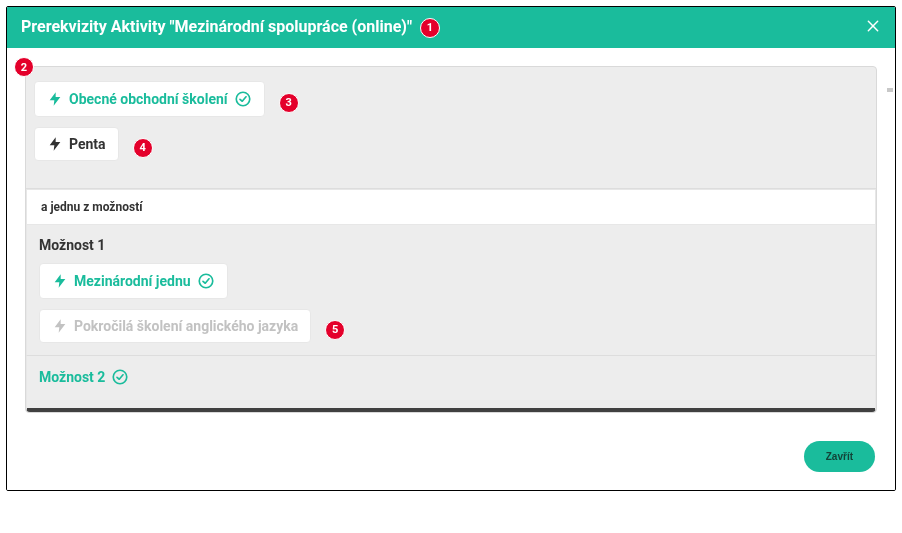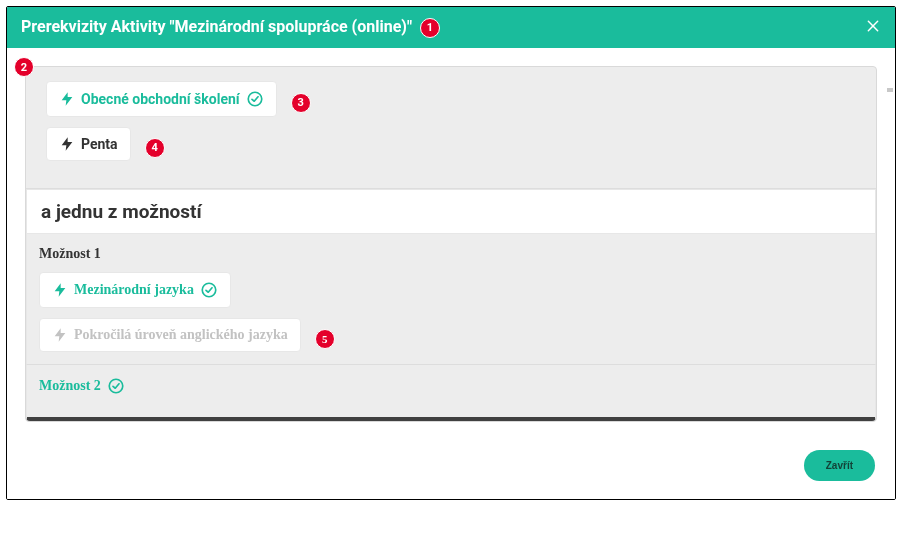--- a/index.html
+++ b/index.html
@@ -44,21 +44,21 @@
     padding: 0;
   }
   .content-panel {
     border: 1px solid #d9d9d9;
     border-radius: 4px;
     margin: 18px 18px 18px 18px;
     background: #ededed;
     position: relative;
   }
   .block {
-    padding: 14px 20px;
+    padding: 14px 8px;
     border-bottom: 1px solid #ddd;
   }
   .block:last-child { border-bottom: none; }
   .pill {
     display: inline-flex;
     align-items: center;
     background: #fff;
     border: 1px solid #e7e7e7;
     border-radius: 4px;
     padding: 8px 12px;
@@ -70,32 +70,31 @@
   .pill.teal { color: #1abc9c; }
   .pill.dark { color: #333; }
   .pill.grey { color: #c2c2c2; }
   .lightning svg { width: 16px; height: 16px; display: block; }
   .check-circle svg { width: 18px; height: 18px; display: block; }
   .section-title-bar {
     background: #fff;
     border: 1px solid #e7e7e7;
     border-top: 1px solid #e7e7e7;
     padding: 10px 14px;
-    font-size: 19px;
+    font-size: 12px;
     font-weight: 700;
     color: #333;
     margin: 0;
   }
   .option-block {
     padding: 12px;
     border-bottom: 1px solid #ddd;
     border-left: 1px solid #e7e7e7;
     border-right: 1px solid #e7e7e7;
     background: #ededed;
-    font-family: Liberation Serif, serif;
   }
   .option-block.last {
     border-bottom: 4px solid #404040;
     border-radius: 0 0 4px 4px;
   }
   .option-label {
     font-size: 14px;
     font-weight: 700;
     color: #333;
     margin-bottom: 10px;
@@ -236,37 +235,37 @@
           <div class="option-label">
             <span>Možnost 1</span>
           </div>
           <div class="pill-row">
             <span class="pill teal">
               <span class="lightning">
                 <svg viewBox="0 0 24 24" fill="#1abc9c">
                     <path d="M13 2 L4 14 H11 L10 22 L20 9 H13 Z"></path>
                   </svg>
               </span>
-              <span>Mezinárodní jazyka</span>
+              <span>Mezinárodní jednu</span>
               <span class="check-circle">
                 <svg viewBox="0 0 24 24" fill="none" stroke="#1abc9c" stroke-width="2.2">
                     <circle cx="12" cy="12" r="9"></circle>
                     <path d="M8 12.5 L11 15 L16 9" stroke-linecap="round" stroke-linejoin="round"></path>
                   </svg>
               </span>
             </span>
           </div>
           <div class="pill-row" style="margin-bottom:0;">
             <span class="pill grey">
               <span class="lightning">
                 <svg viewBox="0 0 24 24" fill="#c2c2c2">
                     <path d="M13 2 L4 14 H11 L10 22 L20 9 H13 Z"></path>
                   </svg>
               </span>
-              <span>Pokročilá úroveň anglického jazyka</span>
+              <span>Pokročilá školení anglického jazyka</span>
             </span>
             <span class="red-badge inline-badge">5</span>
           </div>
         </div>
 
         <div class="option-block last">
           <div class="option-label teal">
             <span>Možnost 2</span>
             <span class="check-circle">
               <svg viewBox="0 0 24 24" fill="none" stroke="#1abc9c" stroke-width="2.2">

